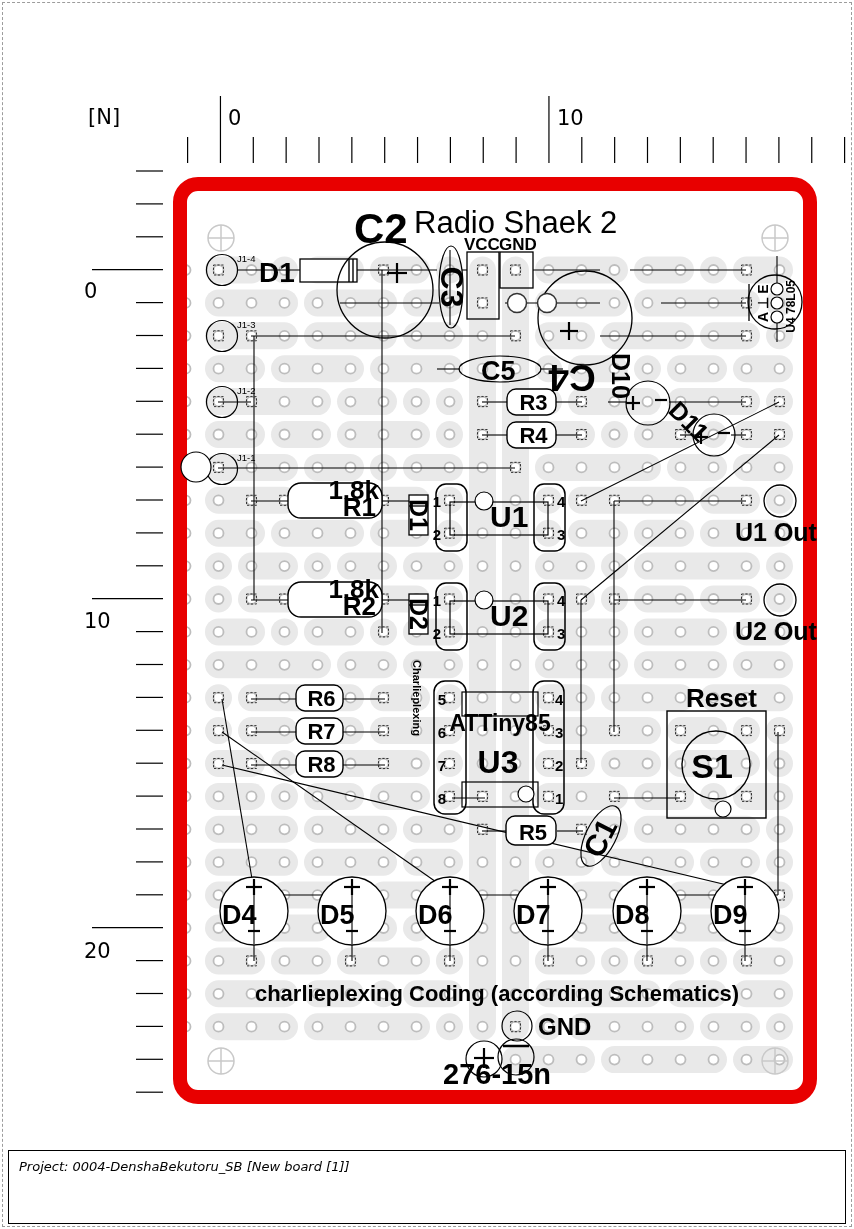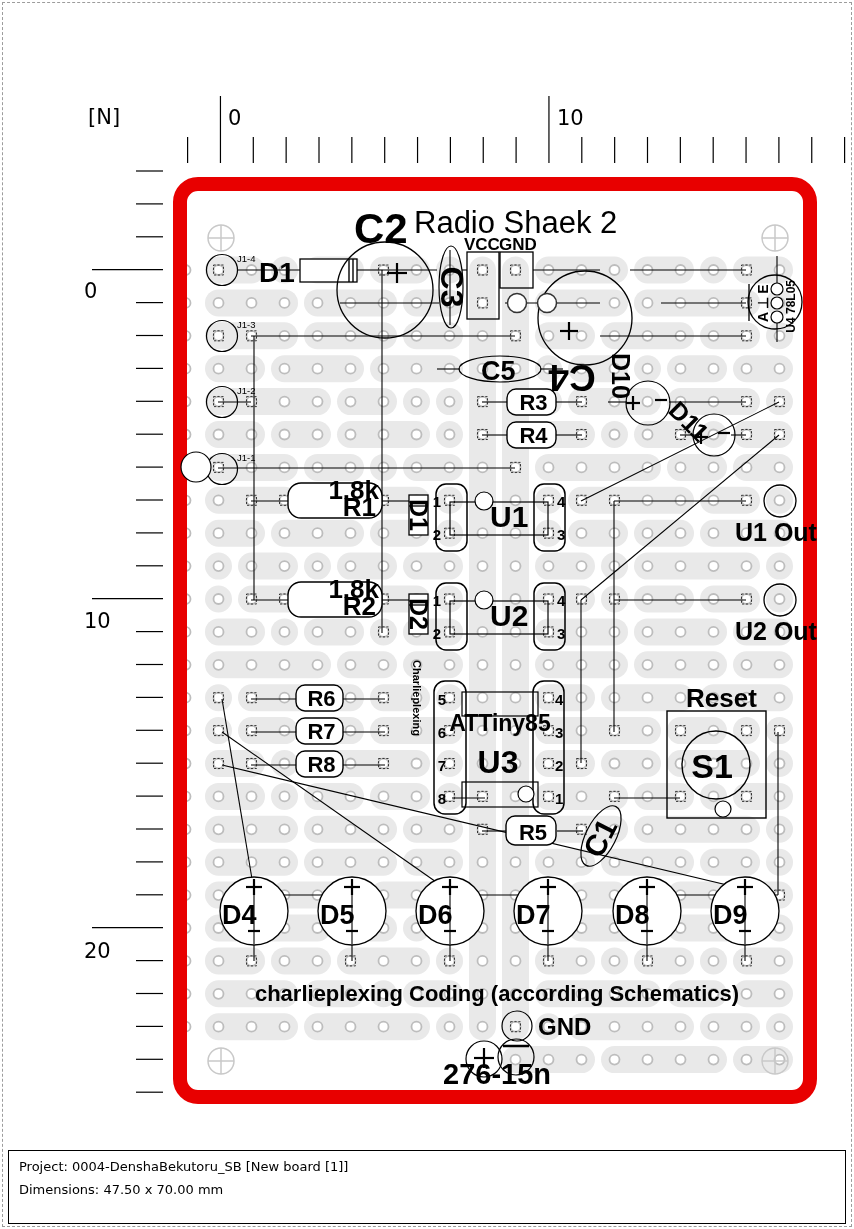--- a/index.html
+++ b/index.html
@@ -2,21 +2,21 @@
 <html><head>
 <meta charset="utf-8">
 <style>
   html,body{margin:0;padding:0;background:#fff;}
   body{width:854px;height:1229px;position:relative;font-family:"Liberation Sans",sans-serif;}
   .page-border{position:absolute;inset:2px;border:1px dashed #9c9c9c;pointer-events:none;}
   #svg-root{position:absolute;left:0;top:0;}
   #svg-root text{font-family:"Liberation Sans",sans-serif;fill:#000;}
   .footer{position:absolute;left:8px;top:1150px;width:836px;height:72px;border:1px solid #000;
           background:#fff;font-family:"DejaVu Sans",sans-serif;font-size:13px;color:#000;}
-  .f-left{position:absolute;left:10px;top:4px;line-height:23px;}
+  .f-left{position:absolute;left:10px;top:4px;line-height:23px;font-style:italic;}
   .f-right{position:absolute;right:8px;top:4px;text-align:right;line-height:22px;}
 </style>
 </head>
 <body>
 
 <div class="page-border"></div>
 
 <svg id="svg-root" width="854" height="1229" viewBox="0 0 854 1229">
     <g></g>
     <line x1="187.6" y1="137" x2="187.6" y2="163" stroke="#000" stroke-width="1.2"></line>
@@ -1058,15 +1058,14 @@
     <text x="419" y="614" font-size="25" font-weight="700" transform="rotate(90 419 614)" text-anchor="middle" dominant-baseline="central">D2</text>
     <text x="600" y="838" font-size="30" font-weight="700" transform="rotate(-63 600 838)" text-anchor="middle" dominant-baseline="central">C1</text>
     <text x="497" y="1001" font-size="22" font-weight="700" text-anchor="middle">charlieplexing Coding (according Schematics)</text>
     <text x="538" y="1035" font-size="24" font-weight="700">GND</text>
     <text x="443" y="1084" font-size="29" font-weight="700">276-15n</text>
   </svg>
 
 <div class="footer">
   <div class="f-left">
     <div>Project: 0004-DenshaBekutoru_SB [New board [1]]</div>
-    <div>Dimensions: 47.50 x 70.00 mm</div>
   </div>
 </div>
 
 </body></html>

